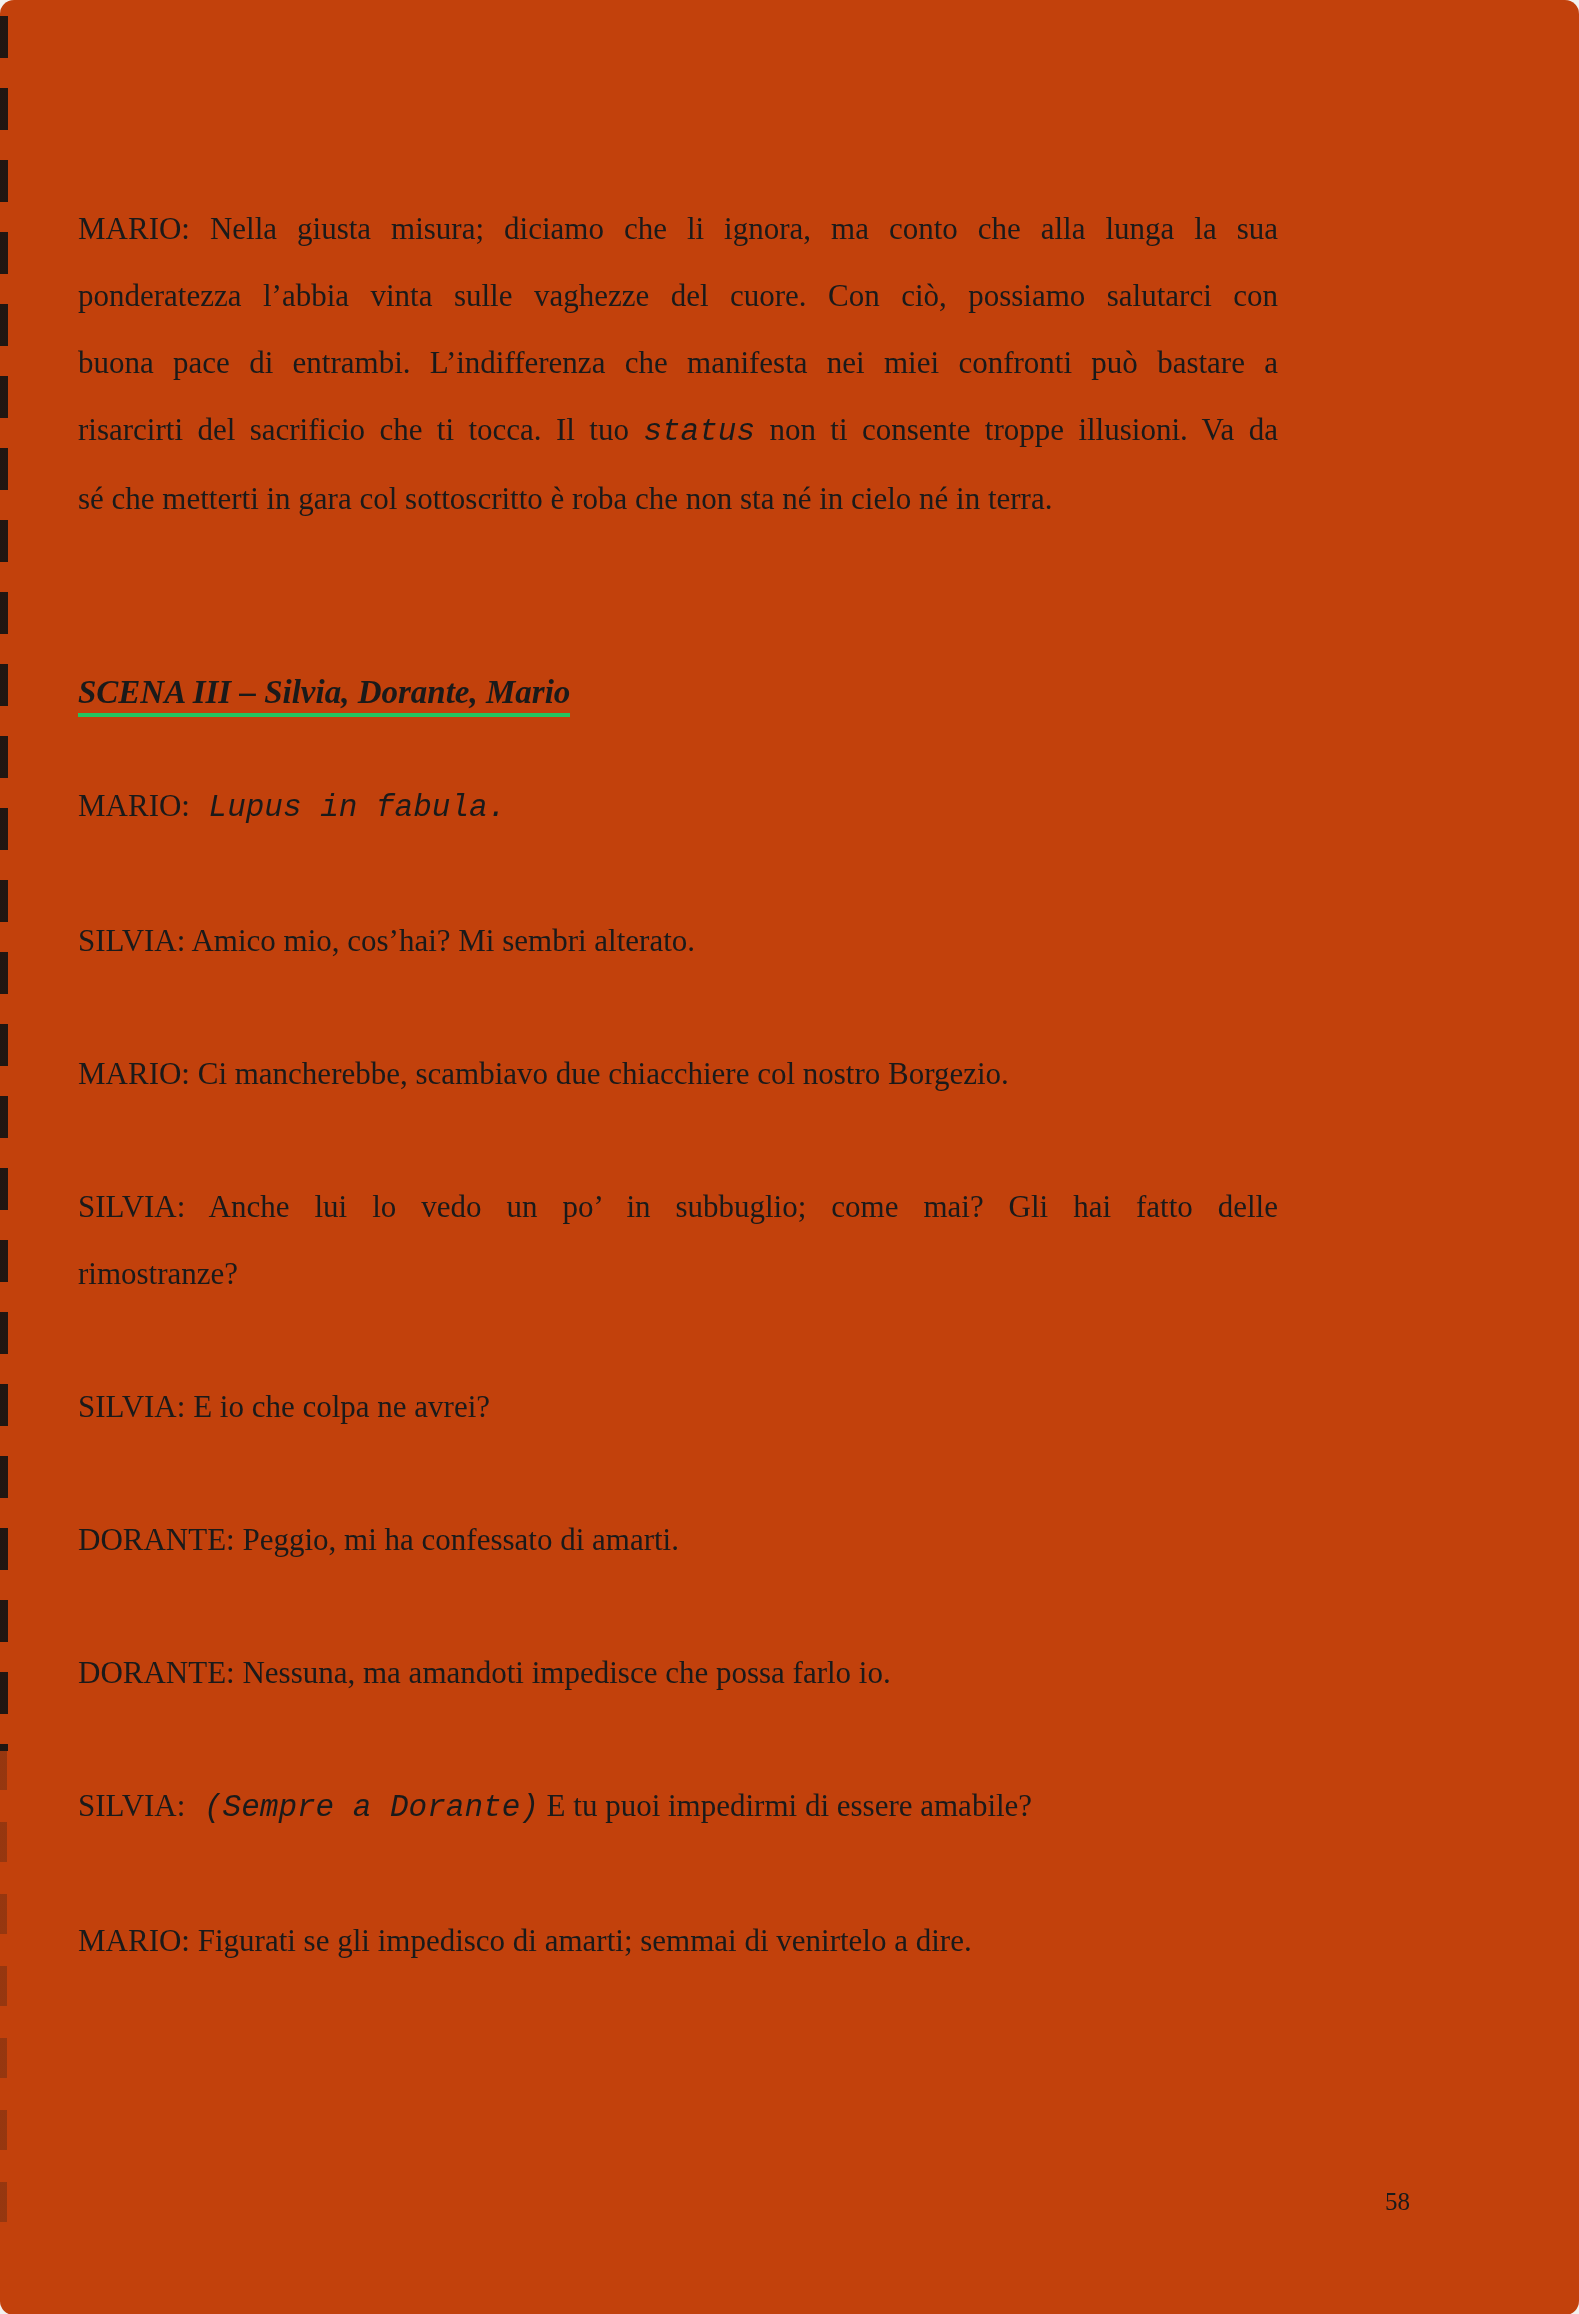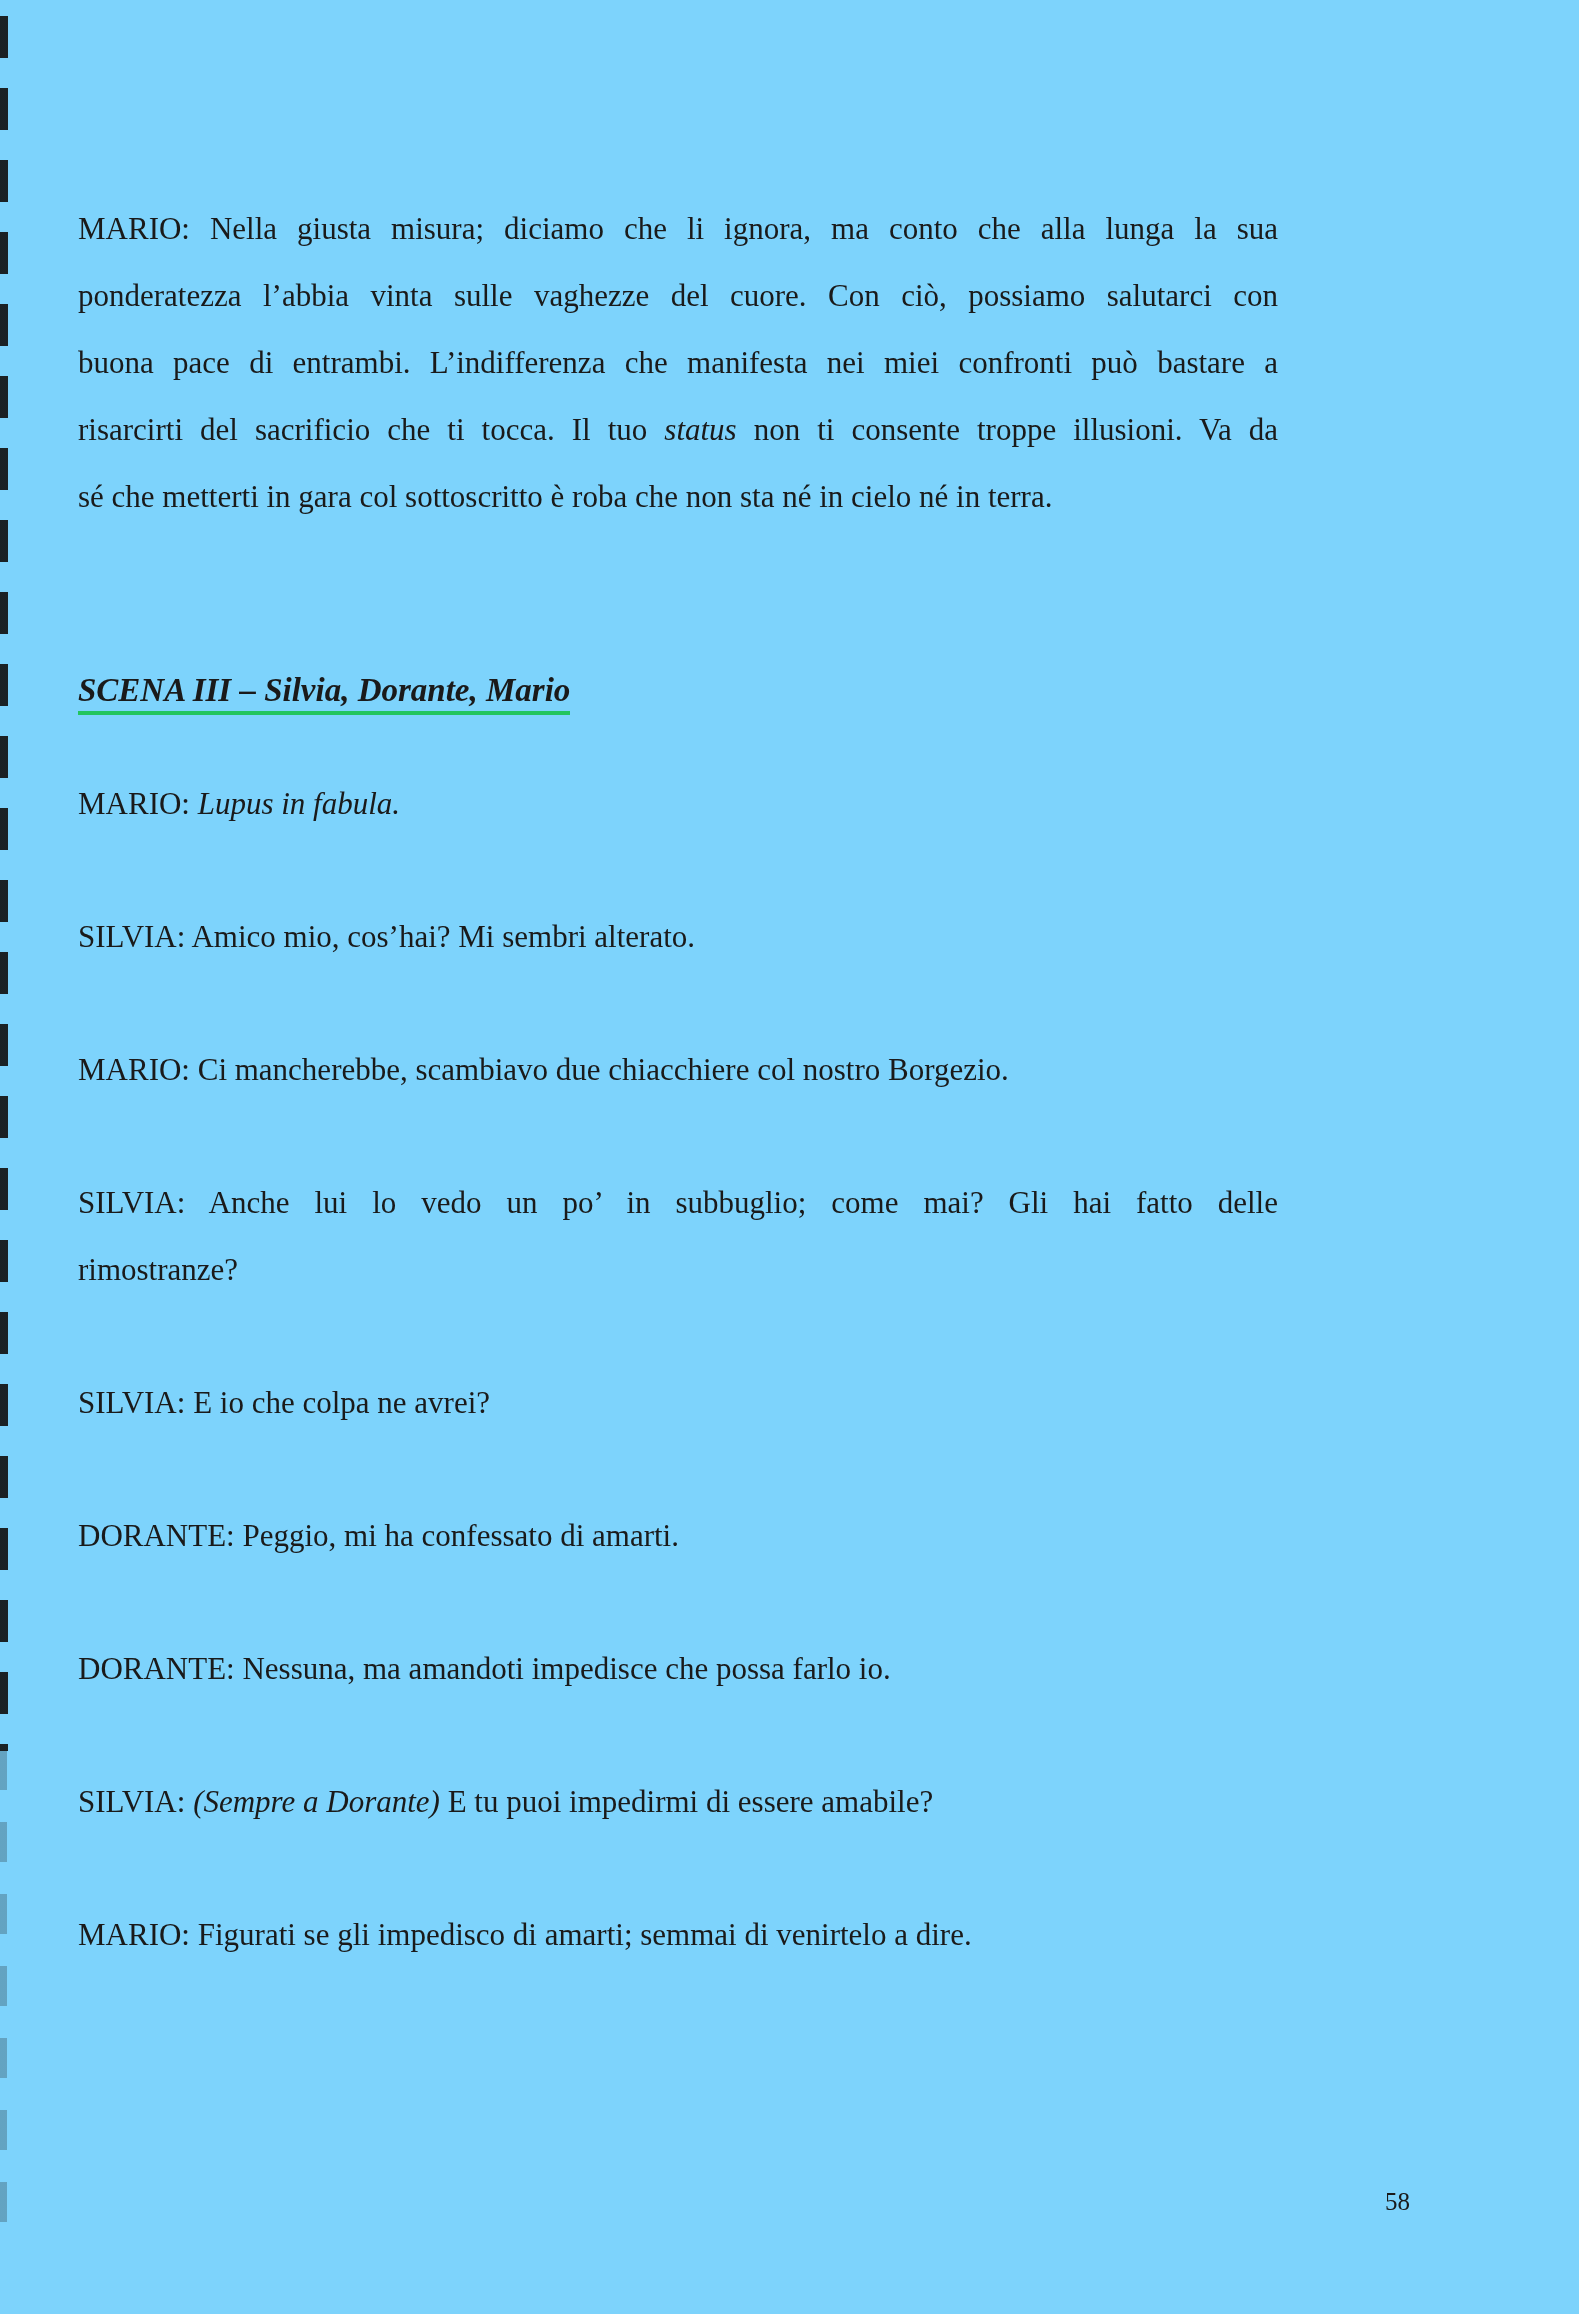--- a/index.html
+++ b/index.html
@@ -5,23 +5,24 @@
   * { box-sizing: border-box; }
   html, body { margin: 0; padding: 0; }
   body {
     width: 1579px; height: 2315px;
     background: #f2f2f0;
     font-family: "Liberation Serif", "DejaVu Serif", serif;
   }
   .page {
     position: relative;
     width: 1579px; height: 2315px;
-    background: #7dd3fc;
+    background: #c2410c;
     overflow: hidden;
     color: #1a1a1a;
+    border-radius: 14px;
   }
   
   .binding {
     position: absolute; left: 0; top: 16px;
     width: 8px; height: 1735px;
     background: repeating-linear-gradient(to bottom, #121212 0px 42px, transparent 42px 72px);
     opacity: .92;
   }
   .binding-faded {
     position: absolute; left: 0; top: 1750px;
@@ -30,21 +31,21 @@
     opacity: .26;
   }
   .content {
     position: absolute; left: 78px; top: 195px; width: 1200px;
     font-size: 31px; line-height: 67px;
     display: flex; flex-direction: column; 
   }
   .speech { margin: 0 0 66px 0; }
   .line { text-align: left; }
   .line.j { text-align: justify; text-align-last: justify; }
-  .it { font-style: italic; }
+  .it { font-style: italic; font-family: Liberation Mono, monospace; }
   .scene-heading {
     margin: 61px 0 46px 0;
     font-size: 33px; line-height: 67px;
     font-weight: 700; font-style: italic;
   }
   .scene-heading .hl { border-bottom: 4px solid #22c55e; padding-bottom: 3px; }
   .page-number {
     position: absolute; left: 1385px; top: 2184px;
     font-size: 25px; line-height: 36px; color: #1a1a1a;
   }

